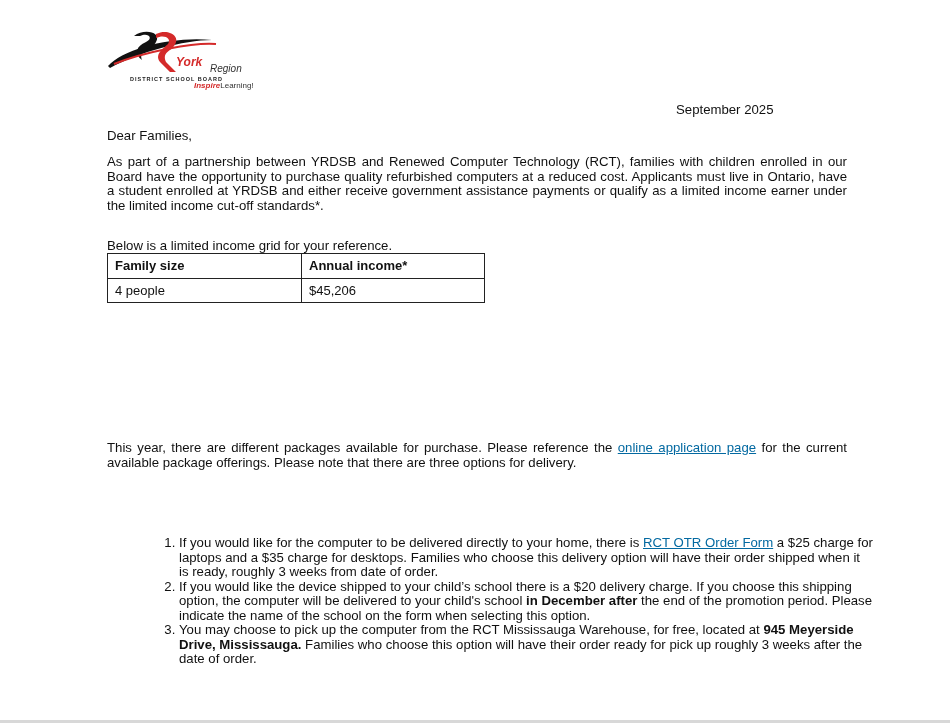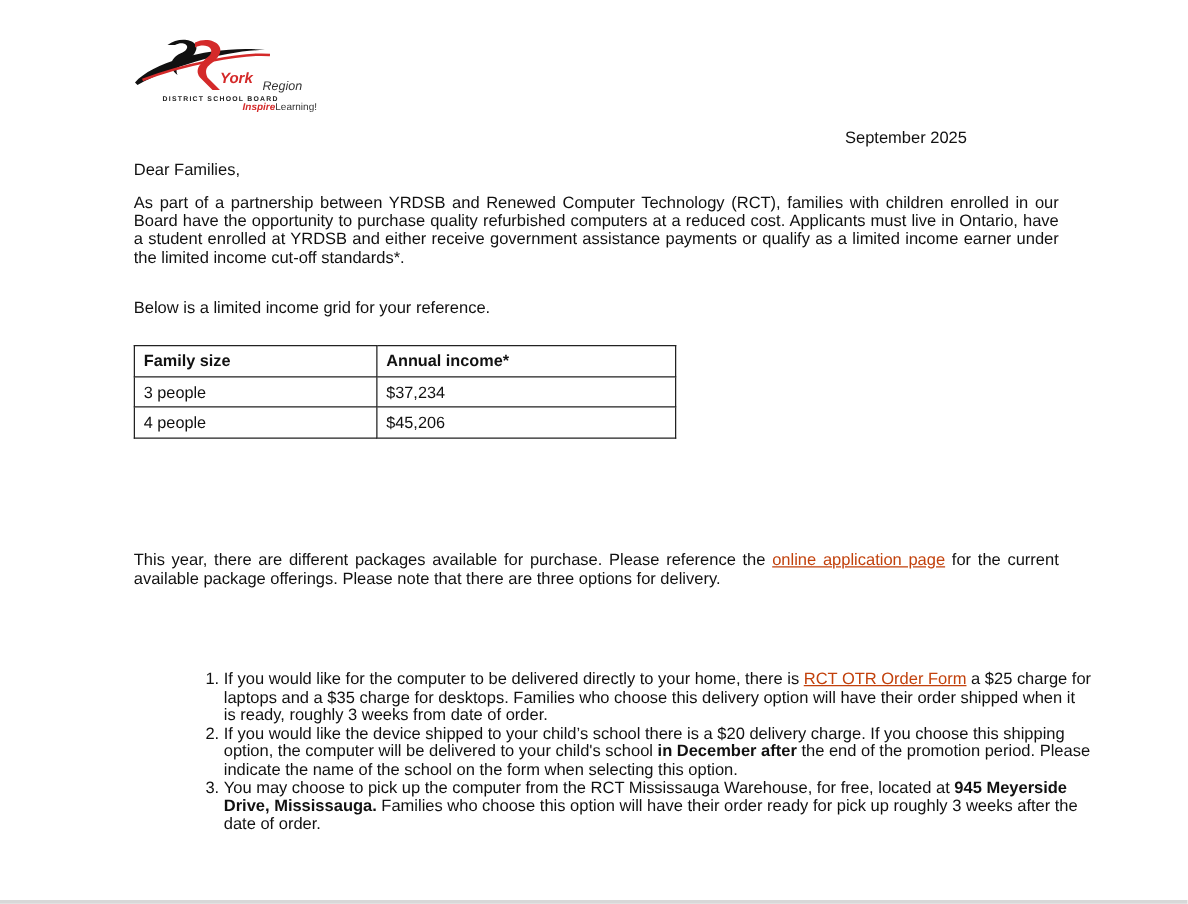--- a/index.html
+++ b/index.html
@@ -3,26 +3,26 @@
 <meta charset="utf-8">
 <style>
   html, body { margin:0; padding:0; background:#fff; }
   body { width:950px; height:723px; position:relative; overflow:hidden;
          font-family:"Liberation Sans", sans-serif; color:#111; font-size:13.2px; }
   .logo { position:absolute; left:104px; top:28px; width:170px; height:64px; }
   .date { position:absolute; left:676px; top:102px; }
   .salutation { position:absolute; left:107px; top:128px; }
   .para1 { position:absolute; left:107px; top:155px; width:740px; text-align:justify; line-height:14.5px; }
   .grid-intro { position:absolute; left:107px; top:238px;text-align:center; }
-  table.grid { position:absolute; left:107px; top:253px; width:434px; border-collapse:collapse;margin-top:23px; }
+  table.grid { position:absolute; left:107px; top:253px; width:378px; border-collapse:collapse; }
   table.grid td, table.grid th { border:1.5px solid #222; height:23.5px; padding:0 0 0 7px; text-align:left; font-size:13px; }
   table.grid th { font-weight:bold; }
   table.grid td:first-child, table.grid th:first-child { width:186px; }
   .para2 { position:absolute; left:107px; top:441px; width:740px; text-align:justify; line-height:14.5px; }
-  a { color:#c2410c; }
+  a { color:#0369a1; }
   ol.options { position:absolute; left:107px; top:520px; width:750px; margin:16px; padding:0 0 0 56px; line-height:14.5px; box-sizing:border-box; }
   ol.options li { padding-left:0; }
   .bottom-bar { position:absolute; left:0; top:720px; width:950px; height:3px; background:#d8d8d8; }
 </style>
 </head>
 <body>
 
 <div class="logo">
   <svg width="170" height="64" viewBox="0 0 170 64">
     <path d="M4 38 C 20 20, 70 8, 108 12 C 80 12, 35 24, 6 40 Z" fill="#111"></path>
@@ -43,24 +43,20 @@
 <div class="para1">As part of a partnership between YRDSB and Renewed Computer Technology (RCT), families with children enrolled in our Board have the opportunity to purchase quality refurbished computers at a reduced cost. Applicants must live in Ontario, have a student enrolled at YRDSB and either receive government assistance payments or qualify as a limited income earner under the limited income cut-off standards*.</div>
 <div class="grid-intro">Below is a limited income grid for your reference.</div>
 
 <table class="grid">
   <tbody>
       <tr>
     <th>Family size</th>
     <th>Annual income*</th>
   </tr>
   <tr>
-    <td>3 people</td>
-    <td>$37,234</td>
-  </tr>
-  <tr>
     <td>4 people</td>
     <td>$45,206</td>
   </tr>
 </tbody>
   </table>
 
 <div class="para2">
   <span>This year, there are different packages available for purchase. Please reference the </span><a href="#">online application page</a><span> for the current available package offerings. Please note that there are three options for delivery.</span>
 </div>
 

